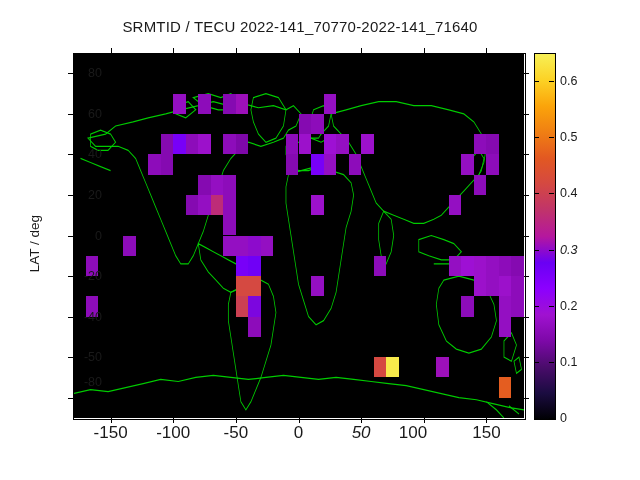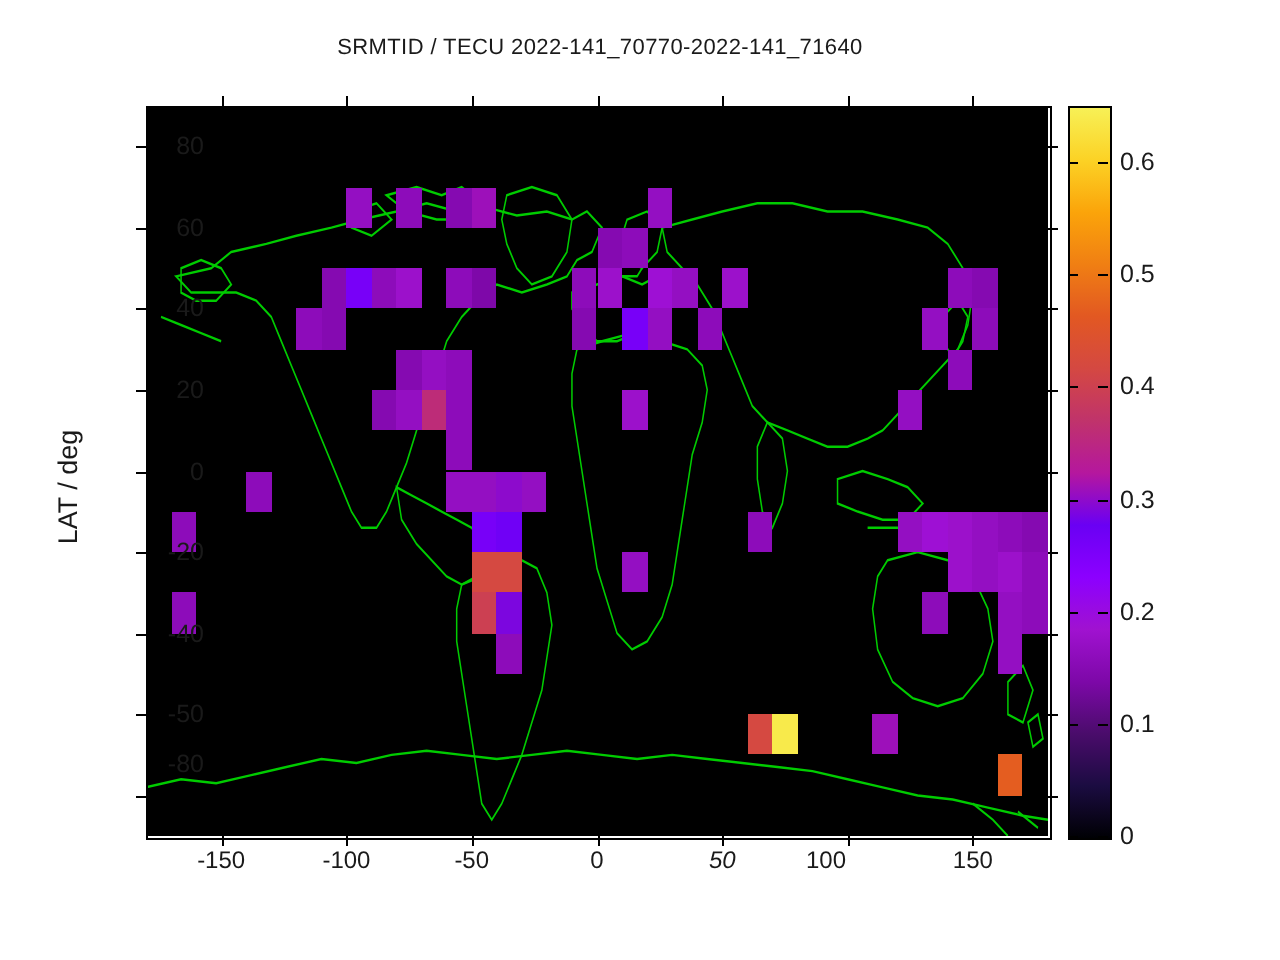--- a/index.html
+++ b/index.html
@@ -1,34 +1,34 @@
 <!DOCTYPE html>
 <html><head>
 <meta charset="utf-8">
 <style>
   html,body{margin:0;padding:0;background:#ffffff;}
   body{width:640px;height:480px;overflow:hidden;
        font-family:"Liberation Sans","DejaVu Sans",sans-serif;}
   #root{position:relative;width:640px;height:480px;background:#ffffff;}
 
   #title{position:absolute;left:0;top:18px;width:600px;text-align:center;
-         font-size:11px;color:#1a1a1a;letter-spacing:.2px;}
+         font-size:15px;color:#1a1a1a;letter-spacing:.2px;}
 
   #plotwrap{position:absolute;left:73px;top:53px;width:451px;height:365px;
             background:#000000;overflow:hidden;}
   #cells,#coast,#gridsvg{position:absolute;left:0;top:0;width:451px;height:365px;}
   .cell{position:absolute;}
 
   #frame{position:absolute;left:73px;top:53px;width:451px;height:365px;
          border:1px solid #000;box-sizing:content-box;pointer-events:none;}
 
   .ytick{position:absolute;right:538px;text-align:right;font-size:12.5px;
          color:#1a1a1a;transform:translateY(-50%);width:60px;}
   .ytm{position:absolute;width:5px;height:1px;background:#000;}
-  .xtick{position:absolute;top:423px;text-align:center;font-size:12px;
+  .xtick{position:absolute;top:423px;text-align:center;font-size:17px;
          color:#1a1a1a;transform:translateX(-50%);width:60px;}
   .xtm{position:absolute;width:1px;height:5px;background:#000;}
 
   #ylabel{position:absolute;left:-26px;top:236px;width:120px;text-align:center;
           font-size:13.5px;color:#1a1a1a;transform:rotate(-90deg);}
   #xlabel{position:absolute;left:73px;top:452px;width:451px;text-align:center;
           font-size:13.5px;color:#1a1a1a;}
 
   #cbar{position:absolute;left:534px;top:53px;width:20px;height:365px;
         border:1px solid #000;}
@@ -244,21 +244,21 @@
     <div class="xtm" style="left: 486.417px; top: 48px;"></div>
     <div class="ctick" style="top: 81.0769px;">0.6</div>
     <div class="ctm" style="left: 534px; top: 81.0769px;"></div>
     <div class="ctm" style="left: 549px; top: 81.0769px;"></div>
     <div class="ctick" style="top: 137.231px;">0.5</div>
     <div class="ctm" style="left: 534px; top: 137.231px;"></div>
     <div class="ctm" style="left: 549px; top: 137.231px;"></div>
     <div class="ctick" style="top: 193.385px;">0.4</div>
     <div class="ctm" style="left: 534px; top: 193.385px;"></div>
     <div class="ctm" style="left: 549px; top: 193.385px;"></div>
-    <div class="ctick" style="top: 249.538px;">0.3</div>
+    <div class="ctick" style="top: 249.538px; font-style: italic;">0.3</div>
     <div class="ctm" style="left: 534px; top: 249.538px;"></div>
     <div class="ctm" style="left: 549px; top: 249.538px;"></div>
     <div class="ctick" style="top: 305.692px;">0.2</div>
     <div class="ctm" style="left: 534px; top: 305.692px;"></div>
     <div class="ctm" style="left: 549px; top: 305.692px;"></div>
     <div class="ctick" style="top: 361.846px;">0.1</div>
     <div class="ctm" style="left: 534px; top: 361.846px;"></div>
     <div class="ctm" style="left: 549px; top: 361.846px;"></div>
     <div class="ctick" style="top: 418px;">0</div>
     <div class="ctm" style="left: 534px; top: 418px;"></div>

